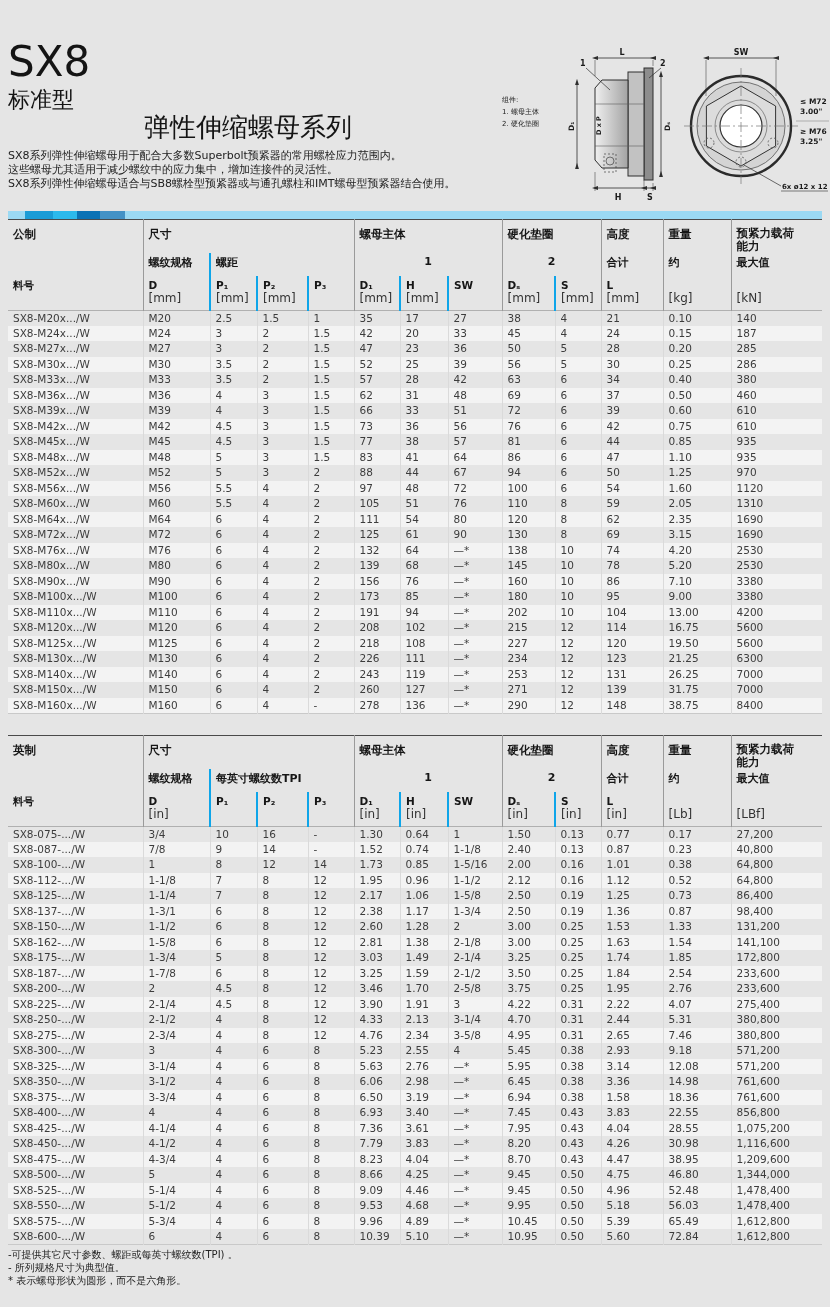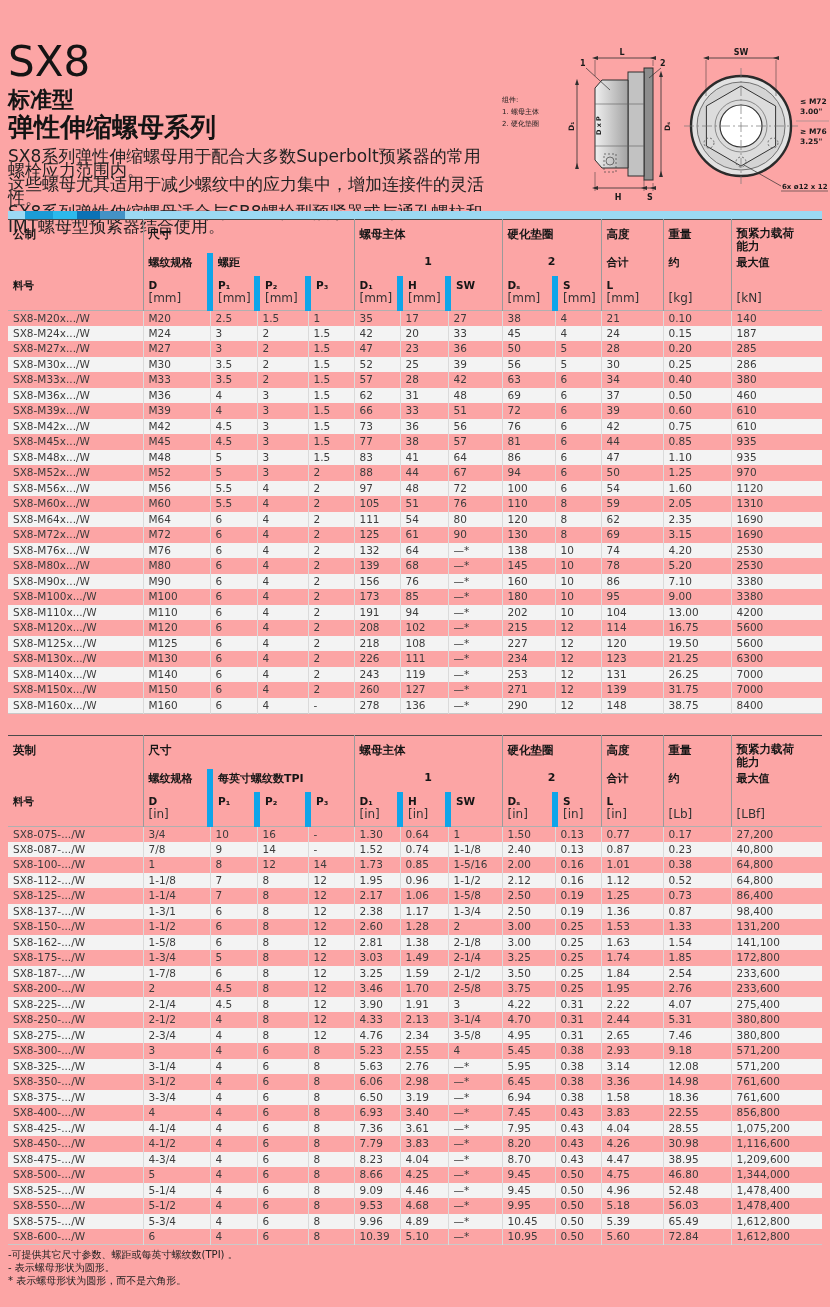--- a/index.html
+++ b/index.html
@@ -1,24 +1,24 @@
 <!DOCTYPE html>
 <html><head>
 <meta charset="utf-8">
 <title>SX8</title>
 <style>
   html,body{margin:0;padding:0;background:#fff;}
-  .page{position:relative;width:830px;height:1307px;background:#fca5a5;overflow:hidden;
+  .page{position:relative;width:830px;height:1307px;background:#e5e5e5;overflow:hidden;
         font-family:"DejaVu Sans","Liberation Sans",sans-serif;color:#1a1a1a;}
   
   .titleblock{position:absolute;left:8px;top:40px;width:480px;}
   .t-main{font-size:42px;font-weight:400;line-height:44px;letter-spacing:0;color:#141414;}
-  .t-sub1{font-size:22px;font-weight:700;line-height:25px;margin-top:3px;color:#141414;}
-  .t-sub2{font-size:26px;font-weight:700;line-height:30px;color:#141414;}
-  .t-desc{margin-top:7px;font-size:17px;line-height:14px;color:#222;}
+  .t-sub1{font-size:22px;font-weight:400;line-height:25px;margin-top:3px;color:#141414;}
+  .t-sub2{font-size:26px;font-weight:400;line-height:30px;color:#141414;text-align:center;}
+  .t-desc{margin-top:7px;font-size:11px;line-height:14px;color:#222;}
   
   .diagram{position:absolute;left:498px;top:28px;width:332px;height:182px;}
   
   .bar{position:absolute;left:8px;top:211px;width:814px;height:8px;display:flex;}
   .bar span{display:block;height:8px;}
   
   .twrap{position:absolute;left:8px;width:814px;}
   .twrap.metric{top:219px;}
   .twrap.imperial{top:735px;}
   table{border-collapse:collapse;table-layout:fixed;width:814px;
@@ -27,21 +27,21 @@
   thead{border-bottom:1px solid #b0b0b0;}
   thead th{vertical-align:top;font-weight:bold;color:#161616;}
   .hrA th{font-size:11.5px;height:25px;padding-top:7px;}
   .hrB th{font-size:11px;height:23px;padding-top:2px;margin-left:20px;}
   .hrC th{font-size:10.5px;height:34px;padding-top:3px;margin-left:13px;}
   .hrC .lbl{font-weight:bold;min-height:12px;line-height:12px;}
   .hrC .unit{font-weight:normal;font-size:12px;color:#333;line-height:12px;margin-top:1px;}
   tbody td{font-size:10.5px;color:#3c3c3c;height:15.5px;line-height:15px;}
   tbody tr:nth-child(even){background:#f3f3f3;}
   .gsep{border-left:1px solid #9a9a9a;}
-  .ssep{border-left:6px solid #0ea5e9;}
+  .ssep{border-left:2px solid #0ea5e9;}
   td.dsep{border-left:1px solid #dadada;}
   .ctr{text-align:center;padding-left:0;}
   .wrapw{display:inline-block;width:62px;white-space:normal;line-height:13px;}
   
   .notes{position:absolute;left:8px;top:1248px;font-size:10px;line-height:13px;color:#222;}
   
   .dtx{font-family:"DejaVu Sans","Liberation Sans",sans-serif;fill:#1b1b1b;}
 </style>
 </head>
 <body>
@@ -1134,17 +1134,17 @@
             <td class="dsep">5.60</td>
             <td class="dsep">72.84</td>
             <td class="dsep">1,612,800</td>
           </tr>
         </tbody>
     </table>
   </div>
 
   <div class="notes">
     <div>-可提供其它尺寸参数、螺距或每英寸螺纹数(TPI) 。</div>
-    <div>- 表示螺母形状为圆形。</div>
+    <div>- 所列规格尺寸为典型值。</div>
     <div>* 表示螺母形状为圆形，而不是六角形。</div>
   </div>
 
 </div>
 
 </body></html>

